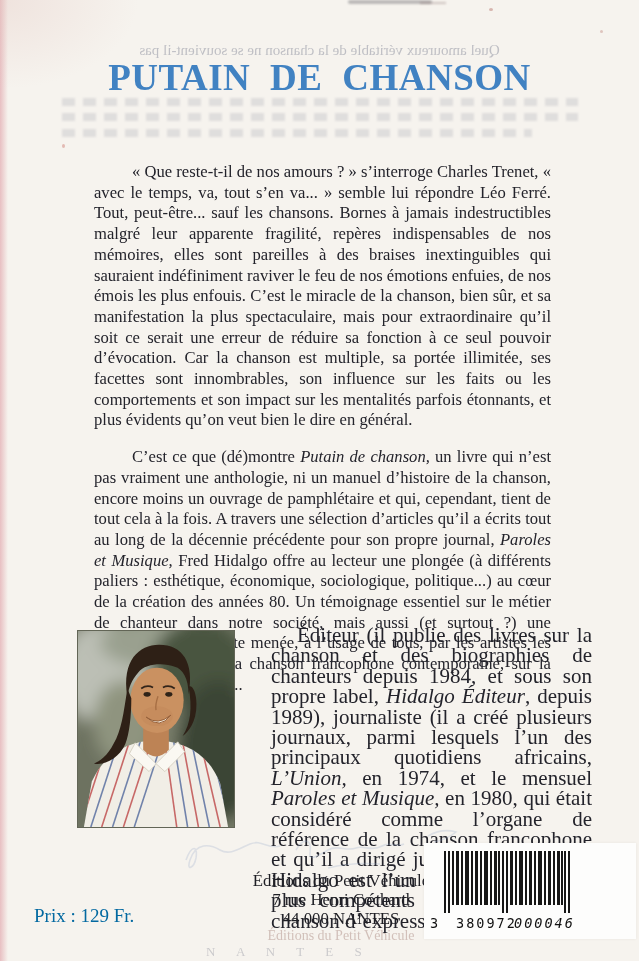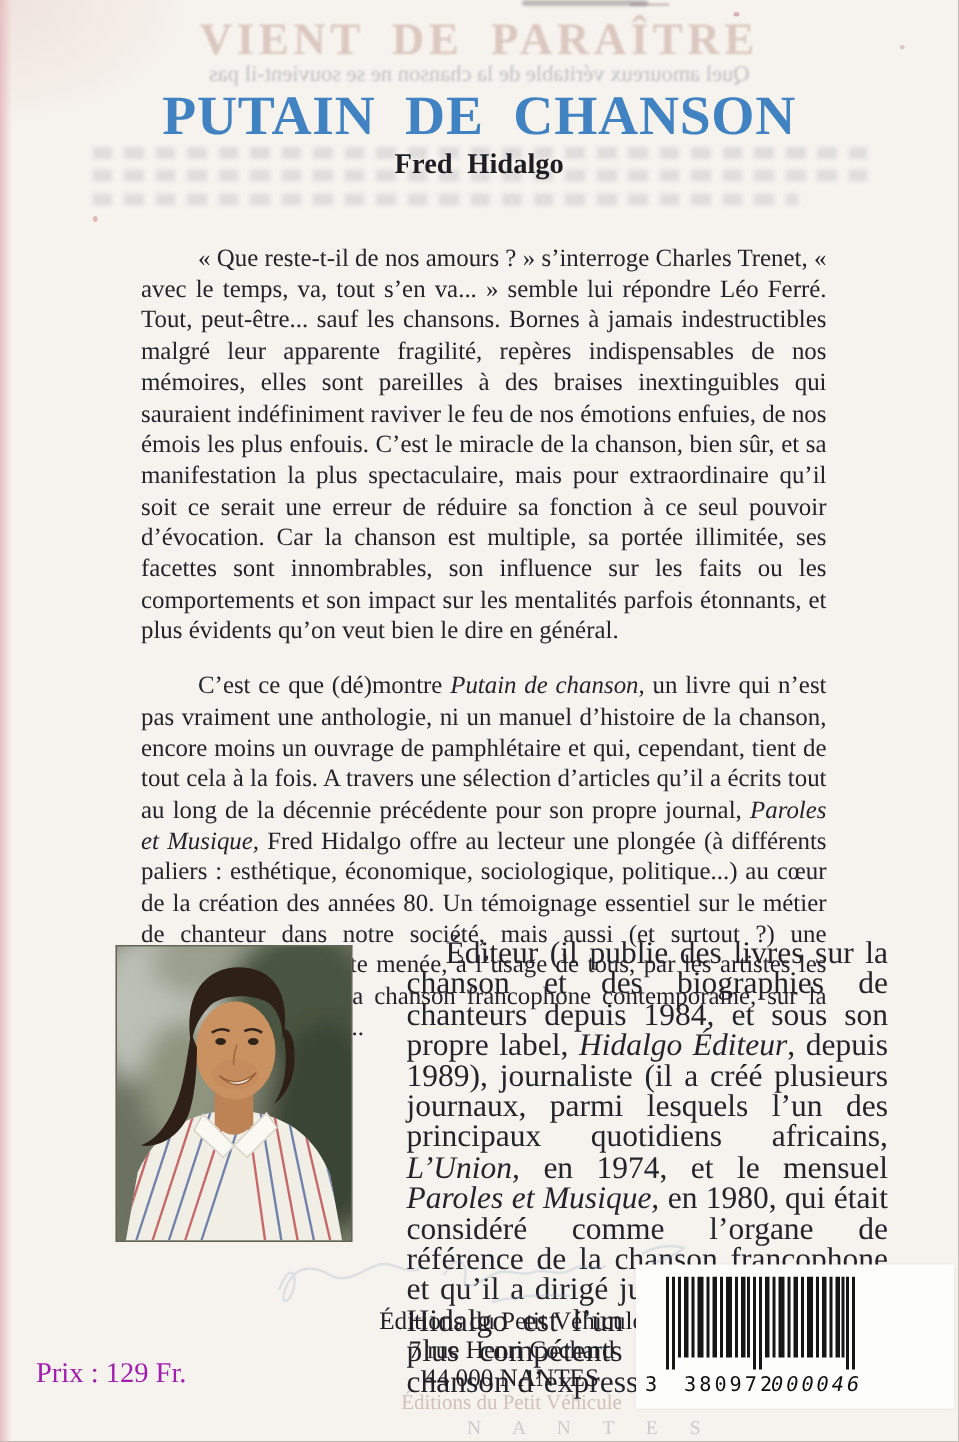--- a/index.html
+++ b/index.html
@@ -23,21 +23,21 @@
   .ghost-heading{position:absolute;left:0;right:0;top:10px;text-align:center;
     font-size:30px;font-weight:bold;letter-spacing:3px;word-spacing:8px;
     color:rgba(203,173,161,.62);filter:blur(.8px);}
   .ghost-mirror-line{position:absolute;left:0;right:0;top:42px;text-align:center;
     font-size:15px;color:rgba(124,129,146,.45);transform:scaleX(-1);filter:blur(.6px);}
   .ghost-streak{position:absolute;left:62px;width:516px;height:8px;opacity:.32;filter:blur(1.3px);
     background:repeating-linear-gradient(90deg,rgba(118,122,140,.55) 0 13px,rgba(118,122,140,0) 13px 21px);}
   .gs1{top:98px;} .gs2{top:113px;} .gs3{top:129px;width:470px;}
   .ghost-pub{position:absolute;left:206px;width:270px;top:928px;text-align:center;
     font-size:14px;color:rgba(173,141,133,.5);filter:blur(.5px);}
-  .ghost-city{position:absolute;left:206px;width:270px;top:944px;text-align:right;
+  .ghost-city{position:absolute;left:206px;width:270px;top:944px;text-align:left;
     font-size:13px;letter-spacing:9px;color:rgba(140,142,156,.4);filter:blur(.5px);}
   
   .title{position:absolute;left:0;right:0;top:56px;text-align:center;
     font-size:37px;font-weight:bold;color:#4182c2;word-spacing:10px;letter-spacing:.5px;}
   .author{position:absolute;left:0;right:0;top:99px;text-align:center;
     font-size:19px;font-weight:bold;color:#1d1d24;word-spacing:5px;}
   
   .body-text{position:absolute;left:78px;top:146px;width:489px;
     font-size:16.6px;line-height:20.7px;text-align:justify;}
   .body-text p{margin:16px;text-indent:38px;}
@@ -45,21 +45,21 @@
   
   .photo{position:absolute;left:77px;top:630px;width:158px;height:198px;
     border:1px solid rgba(60,55,50,.25);box-sizing:border-box;background:#6f7462;}
   .photo svg{display:block;width:100%;height:100%;}
   
   .bio-text{position:absolute;left:246px;top:625px;width:321px;
     font-size:21px;line-height:20.4px;text-align:justify;text-indent:26px;margin-left:25px;}
   
   .handwriting{position:absolute;left:178px;top:820px;width:300px;height:62px;opacity:.45;}
   
-  .price{position:absolute;left:24px;top:905px;font-size:19px;color:#a21caf;}
+  .price{position:absolute;left:34px;top:905px;font-size:19px;color:#0369a1;}
   .publisher{position:absolute;left:206px;width:270px;top:871px;text-align:center;
     font-size:16.8px;line-height:19.2px;color:#1e1e24;}
   
   .barcode-box{position:absolute;left:424px;top:843px;width:212px;height:96px;background:#fdfdfc;
     box-shadow:0 0 3px rgba(0,0,0,.06);}
   .barcode-box svg{position:absolute;left:20px;top:8px;}
   .bc-digit{position:absolute;font-family:"DejaVu Sans Mono","Liberation Mono",monospace;
     font-size:13.5px;color:#111;top:72px;letter-spacing:2px;}
   .bc-first{left:6px;}
   .bc-g1{left:32px;width:56px;text-align:right;}
@@ -71,28 +71,26 @@
 <div class="page">
 
   <div class="edge-pink"></div>
   <div class="corner-tint"></div>
   <div class="top-streak"></div>
   <div class="top-streak2"></div>
   <div class="speck" style="left:489px;top:8px;width:4px;height:3px;background:rgba(170,90,80,.4);"></div>
   <div class="speck" style="left:600px;top:30px;width:3px;height:3px;background:rgba(170,90,80,.3);"></div>
   <div class="speck" style="left:62px;top:144px;width:3px;height:4px;background:rgba(190,80,70,.35);"></div>
 
-  <div class="ghost-heading">VIENT DE PARAÎTRE</div>
   <div class="ghost-mirror-line">Quel amoureux véritable de la chanson ne se souvient-il pas</div>
   <div class="ghost-streak gs1"></div>
   <div class="ghost-streak gs2"></div>
   <div class="ghost-streak gs3"></div>
 
   <h1 class="title" style="margin:0;text-align:center;">PUTAIN DE CHANSON</h1>
-  <div class="author">Fred Hidalgo</div>
 
   <div class="body-text">
     <p><span>« Que reste-t-il de nos amours ? » s’interroge Charles Trenet, « avec le temps, va, tout s’en va... » semble lui répondre Léo Ferré. Tout, peut-être... sauf les chansons. Bornes à jamais indestructibles malgré leur apparente fragilité, repères indispensables de nos mémoires, elles sont pareilles à des braises inextinguibles qui sauraient indéfiniment raviver le feu de nos émotions enfuies, de nos émois les plus enfouis. C’est le miracle de la chanson, bien sûr, et sa manifestation la plus spectaculaire, mais pour extraordinaire qu’il soit ce serait une erreur de réduire sa fonction à ce seul pouvoir d’évocation. Car la chanson est multiple, sa portée illimitée, ses facettes sont innombrables, son influence sur les faits ou les comportements et son impact sur les mentalités parfois étonnants, et plus évidents qu’on veut bien le dire en général.</span></p>
     <p><span>C’est ce que (dé)montre </span><span class="it">Putain de chanson,</span><span> un livre qui n’est pas vraiment une anthologie, ni un manuel d’histoire de la chanson, encore moins un ouvrage de pamphlétaire et qui, cependant, tient de tout cela à la fois. A travers une sélection d’articles qu’il a écrits tout au long de la décennie précédente pour son propre journal, </span><span class="it">Paroles et Musique,</span><span> Fred Hidalgo offre au lecteur une plongée (à différents paliers : esthétique, économique, sociologique, politique...) au cœur de la création des années 80. Un témoignage essentiel sur le métier de chanteur dans notre société, mais aussi (et surtout ?) une réflexion passionnante menée, à l’usage de tous, par les artistes les plus importants de la chanson francophone contemporaine, sur la vie, l’amour, la mort...</span></p>
   </div>
 
   <div class="photo">
     <svg viewBox="0 0 158 198" preserveAspectRatio="none">
       <defs>
         <filter id="bgblur" x="-30%" y="-30%" width="160%" height="160%">

